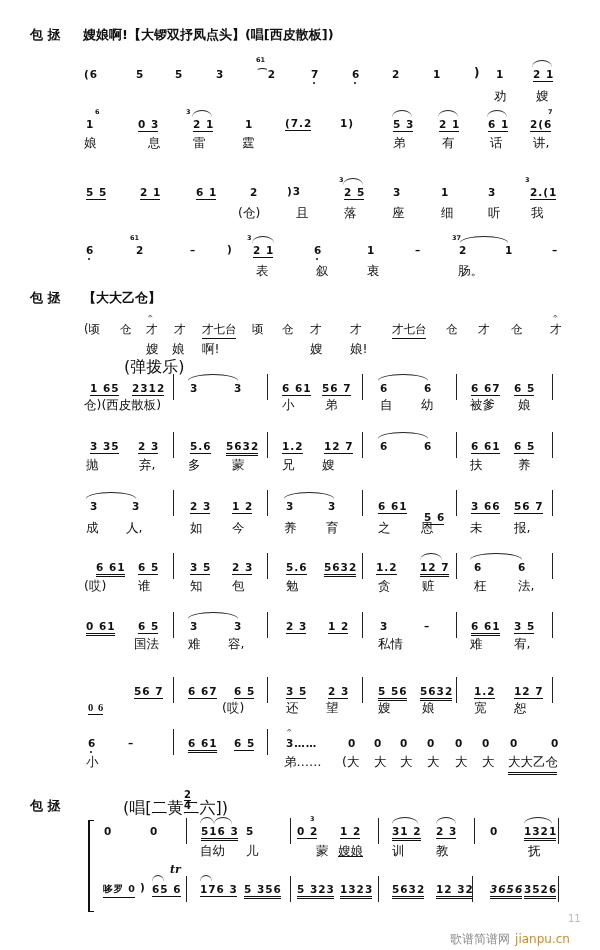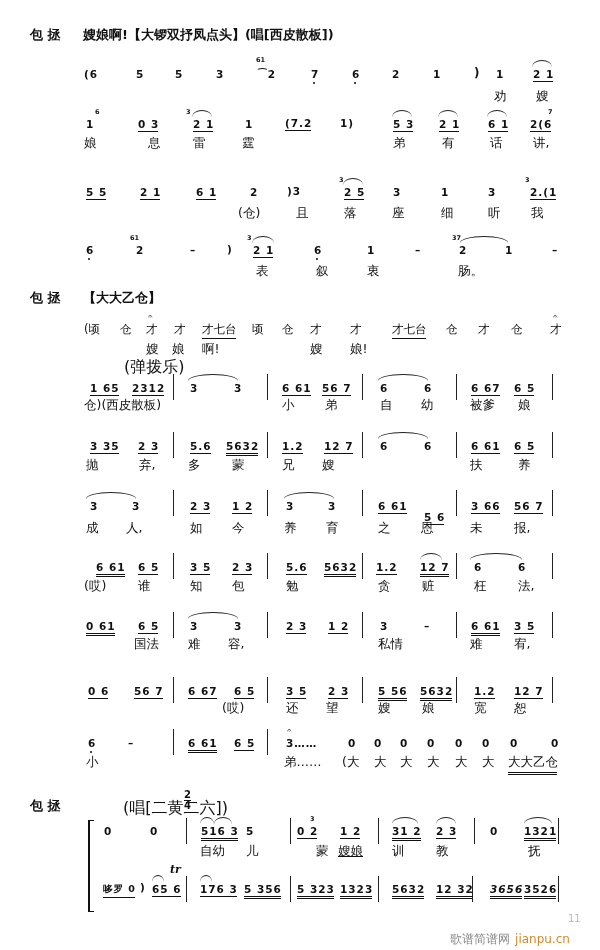--- a/index.html
+++ b/index.html
@@ -289,21 +289,21 @@
   <div class="bar" style="left:552px;top:612px;height:26px;"></div>
   <span class="l" style="left:134px;top:636px;">国法</span>
   <span class="l" style="left:188px;top:636px;">难</span>
   <span class="l" style="left:228px;top:636px;">容,</span>
   <span class="l" style="left:378px;top:636px;">私情</span>
   <span class="l" style="left:470px;top:636px;">难</span>
   <span class="l" style="left:514px;top:636px;">宥,</span>
 </div>
 
 <div>
-  <span class="n ul" style="left:88px;top:685px;">0 6</span>
+  <span class="n ul" style="left:88px;top:702px;font-family:Liberation Serif, serif;">0 6</span>
   <span class="n ul" style="left:134px;top:685px;">56 7</span>
   <div class="bar" style="left:173px;top:677px;height:26px;"></div>
   <span class="n ul" style="left:188px;top:685px;">6 67</span>
   <span class="n ul" style="left:234px;top:685px;">6 5</span>
   <div class="bar" style="left:267px;top:677px;height:26px;"></div>
   <span class="n ul" style="left:286px;top:685px;">3 5</span>
   <span class="n ul" style="left:328px;top:685px;">2 3</span>
   <div class="bar" style="left:362px;top:677px;height:26px;"></div>
   <span class="n ul2" style="left:378px;top:685px;">5 56</span>
   <span class="n ul2" style="left:420px;top:685px;">5632</span>

